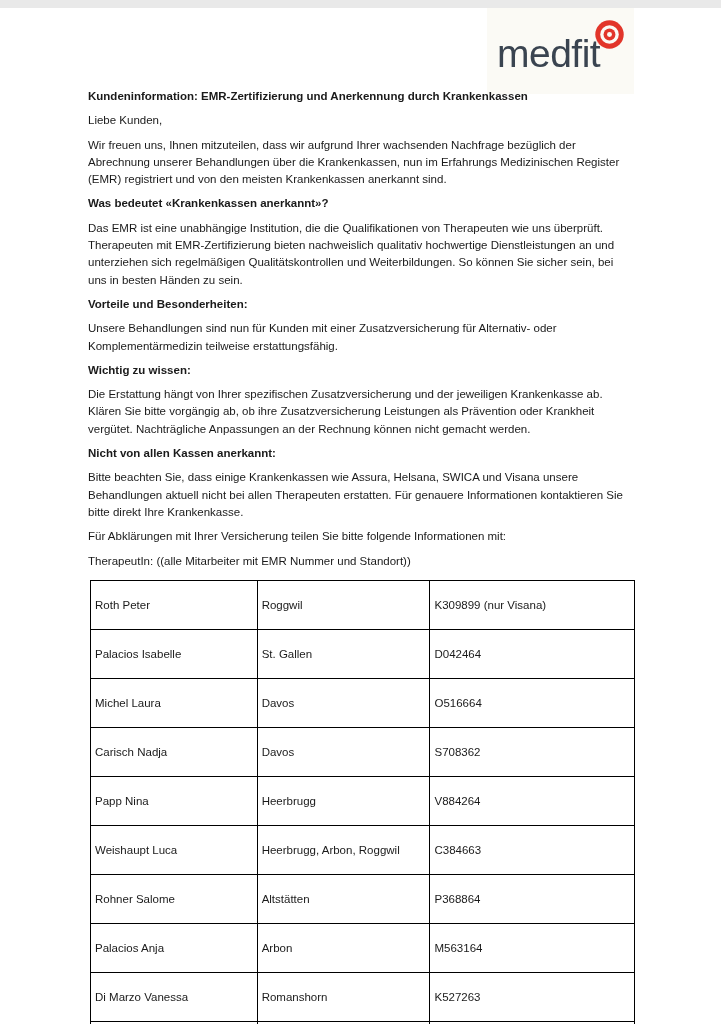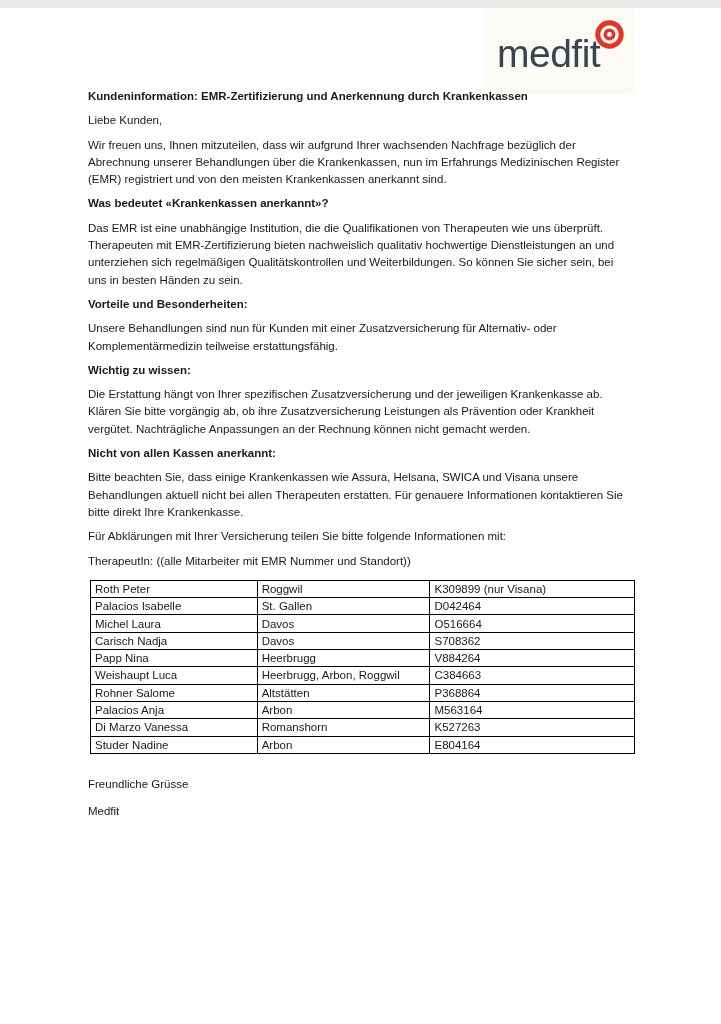--- a/index.html
+++ b/index.html
@@ -38,21 +38,21 @@
   .content .b { font-weight:bold; }
   
   table.therapists {
     border-collapse:collapse;
     width:545px;
     margin:10px 0 22px 2px;
     font-size:11.5px;
   }
   table.therapists td {
     border:1px solid #000;
-    padding:0 4px;
+    padding:16px 4px;
     height:17.3px;
     line-height:16px;
     white-space:nowrap;
     overflow:hidden;
   }
   table.therapists { border:1.5px solid #000; }
   .closing-block p { margin:0 0 8px 0; }
   .closing-gap { margin-bottom:10px !important; }
   
   .footer-note {

